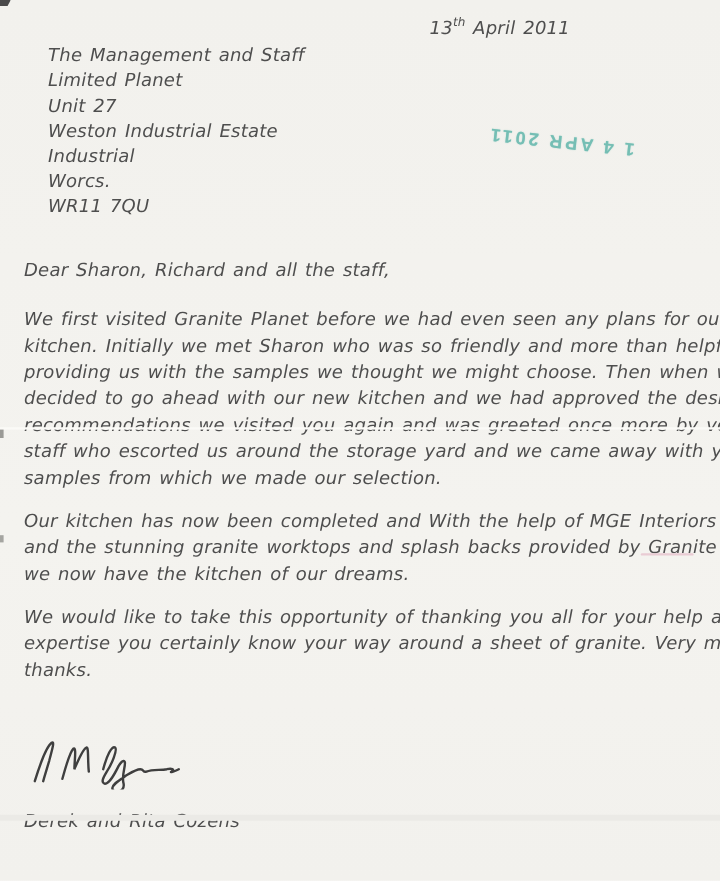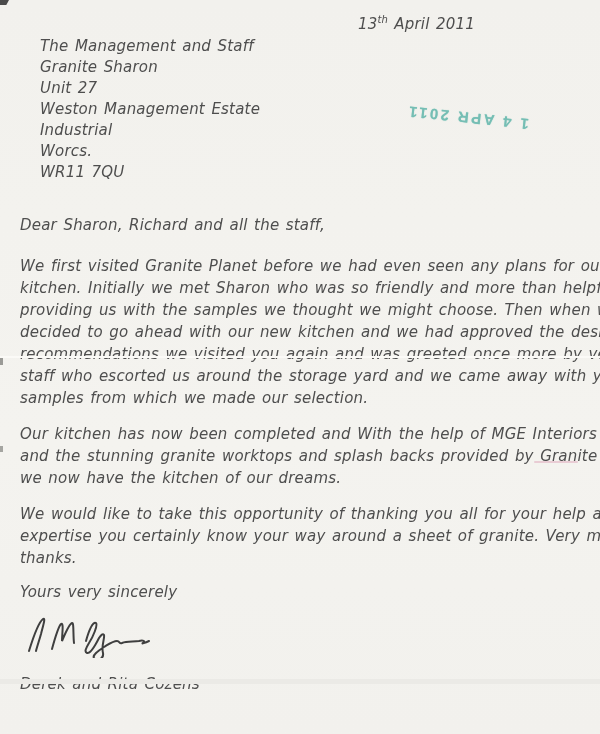--- a/index.html
+++ b/index.html
@@ -34,23 +34,23 @@
 </style>
 </head>
 <body>
 
 <div class="page">
 
   <div class="hand date"><span>13</span><sup>th</sup><span> April 2011</span></div>
 
   <div class="hand address">
     <div>The  Management and Staff</div>
-    <div>Granite Sharon</div>
+    <div>Limited Planet</div>
     <div>Unit 27</div>
-    <div>Weston Management Estate</div>
+    <div>Weston Industrial Estate</div>
     <div>Industrial</div>
     <div>Worcs.</div>
     <div>WR11 7QU</div>
   </div>
 
   <div class="stamp">1 4 APR 2011</div>
 
   <div class="hand salutation">Dear Sharon, Richard and all the staff,</div>
 
   <div class="hand para p1">
@@ -68,21 +68,20 @@
     <div>and the stunning granite worktops and splash backs provided by Granite Planet</div>
     <div>we now have the kitchen of our dreams.</div>
   </div>
 
   <div class="hand para p3">
     <div>We would like to take this opportunity of thanking you all for your help and</div>
     <div>expertise you certainly know your way around a sheet of granite.  Very many</div>
     <div>thanks.</div>
   </div>
 
-  <div class="hand closing">Yours very sincerely</div>
 
   <svg class="signature" width="132" height="48" viewBox="0 0 132 48" fill="none">
     <path d="M7,41 C11,28 17,12 21,9 C24,7 21,16 19,24 C17,31 15,37 14,41" stroke="#3f3f3f" stroke-width="2" stroke-linecap="round"></path>
     <path d="M30,39 C33,28 37,16 39,14 C42,12 40,24 40,31 C43,24 47,14 50,13 C52,12 51,24 52,33" stroke="#3f3f3f" stroke-width="2" stroke-linecap="round"></path>
     <path d="M64,31 C67,20 71,11 74,13 C76,15 71,27 67,33 C64,38 62,42 65,43 C69,44 74,34 77,28 C79,25 81,23 82,25 C83,28 79,36 81,43 C82,49 75,52 72,48 C70,45 76,41 82,37 C87,34 91,31 95,31 C98,31 97,34 100,33 C105,31 112,32 117,31 C121,30 124,31 121,33 C119,34 123,33 127,31" stroke="#3f3f3f" stroke-width="2" stroke-linecap="round"></path>
   </svg>
 
   <div class="hand signedby">Derek and Rita Cozens</div>
 
   <div class="scanline1"></div>

